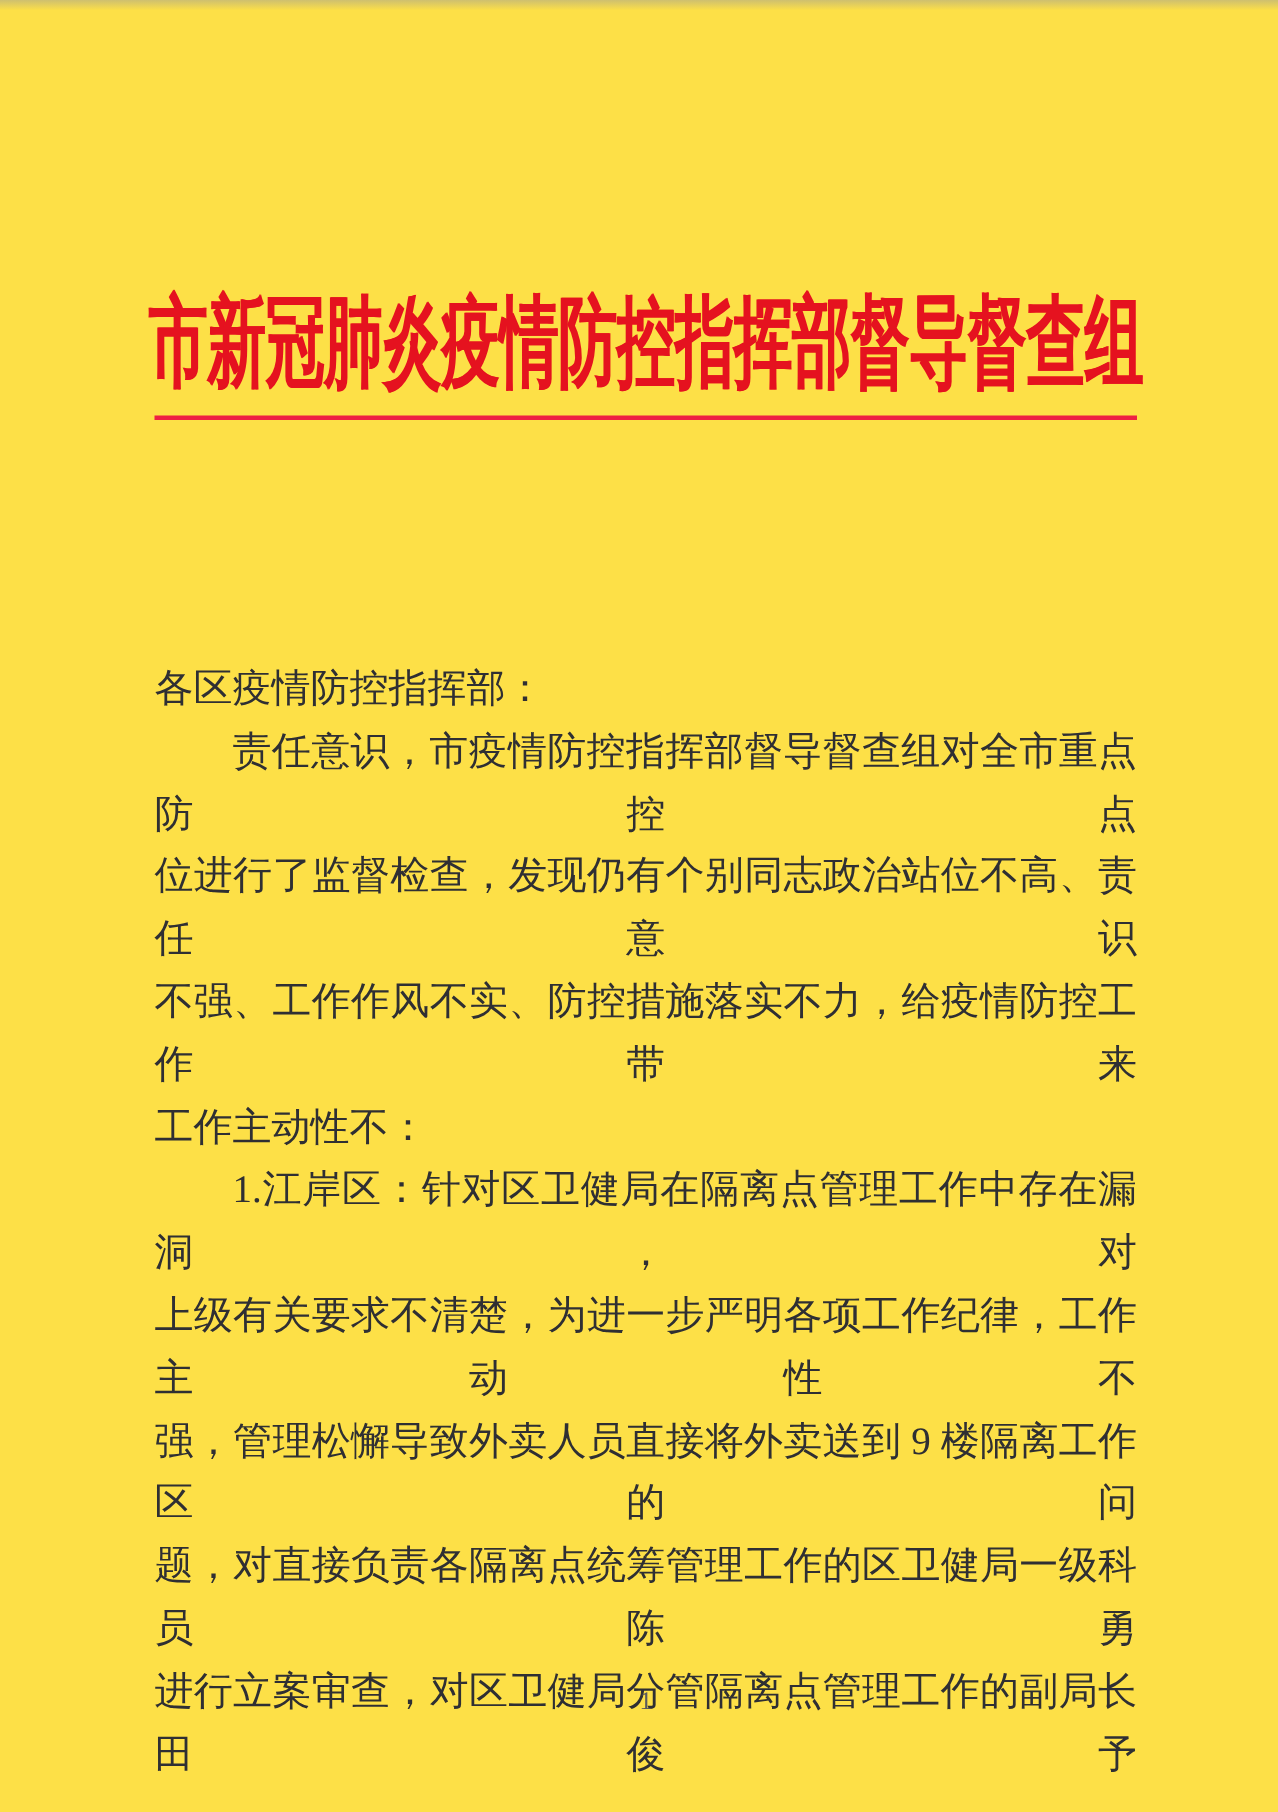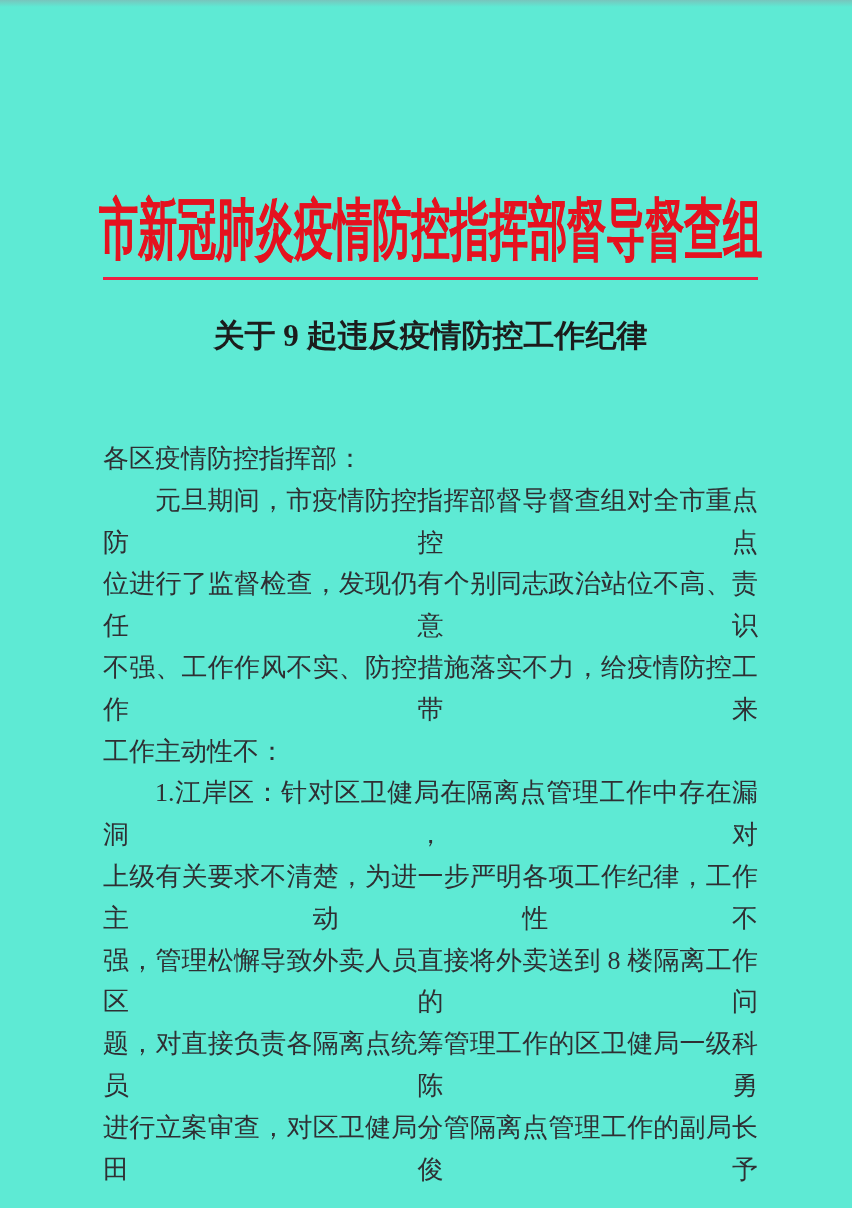--- a/index.html
+++ b/index.html
@@ -10,21 +10,21 @@
   body {
     width: 852px;
     height: 1208px;
     position: relative;
     overflow: hidden;
     font-family: "Liberation Serif", "DejaVu Serif", serif;
   }
   .page {
     position: absolute;
     inset: 0;
-    background: #5eead4;
+    background: #fde047;
   }
   
   .scan-edge {
     position: absolute;
     top: 0; left: 0; right: 0;
     height: 7px;
     background: linear-gradient(to bottom, rgba(150,152,160,0.45), rgba(255,255,255,0));
     pointer-events: none;
   }
   .letterhead {
@@ -101,31 +101,30 @@
 <body>
 
 <div class="page">
   <div class="scan-edge"></div>
 
   <div class="letterhead">市新冠肺炎疫情防控指挥部督导督查组</div>
 
   <div class="red-divider"></div>
 
   <div class="doc-title">
-    <div>关于 9 起违反疫情防控工作纪律</div>
   </div>
 
   <div class="body-text">
 
   <div class="body-line plain">各区疫情防控指挥部：</div>
-      <div class="body-line indent-justify">元旦期间，市疫情防控指挥部督导督查组对全市重点防控点</div>
+      <div class="body-line indent-justify">责任意识，市疫情防控指挥部督导督查组对全市重点防控点</div>
       <div class="body-line justify">位进行了监督检查，发现仍有个别同志政治站位不高、责任意识</div>
       <div class="body-line justify">不强、工作作风不实、防控措施落实不力，给疫情防控工作带来</div>
       <div class="body-line plain">工作主动性不：</div>
       <div class="body-line indent-justify">1.江岸区：针对区卫健局在隔离点管理工作中存在漏洞，对</div>
       <div class="body-line justify">上级有关要求不清楚，为进一步严明各项工作纪律，工作主动性不</div>
-      <div class="body-line justify">强，管理松懈导致外卖人员直接将外卖送到 8 楼隔离工作区的问</div>
+      <div class="body-line justify">强，管理松懈导致外卖人员直接将外卖送到 9 楼隔离工作区的问</div>
       <div class="body-line justify">题，对直接负责各隔离点统筹管理工作的区卫健局一级科员陈勇</div>
       <div class="body-line justify">进行立案审查，对区卫健局分管隔离点管理工作的副局长田俊予</div>
     </div>
 
   <div class="page-number">1</div>
 </div>
 
 </body></html>

